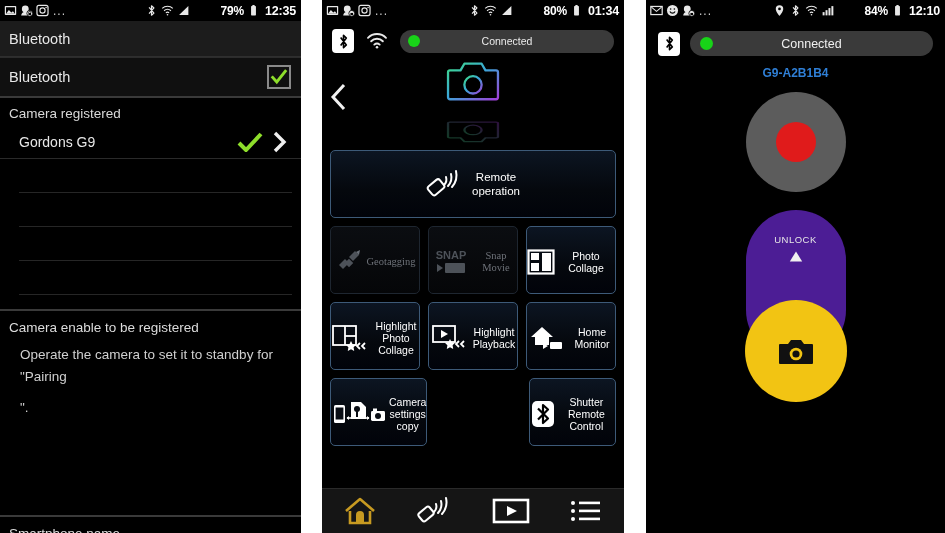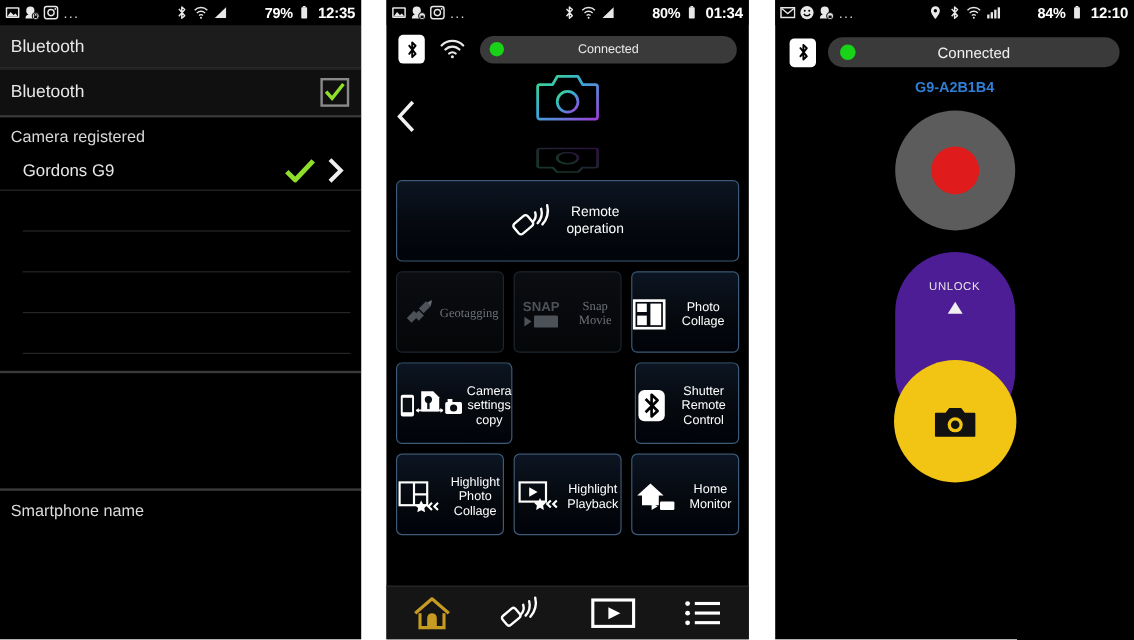--- a/index.html
+++ b/index.html
@@ -241,20 +241,25 @@
       </div>
       <div class="empty-row"></div>
       <div class="empty-row"></div>
       <div class="empty-row"></div>
       <div class="empty-row"></div>
       <div class="list-pad"></div>
     </div>
 
     <div class="divider-thick"></div>
 
+    <div class="sec-body">
+      <div class="hd">Camera enable to be registered</div>
+      <div class="bd">Operate the camera to set it to standby for "Pairing</div>
+      <div class="bd">".</div>
+    </div>
     <div class="sec-spacer"></div>
 
     <div class="divider-thick"></div>
 
     <div class="sec-body phone-name">
       <div class="hd">Smartphone name</div>
 
     </div>
 
   </div>
@@ -423,20 +428,60 @@
                 <rect x="4" y="14" width="8" height="8" fill="#fff"></rect>
               </svg>
           </span>
           <span class="tile-label">Photo Collage</span>
         </div>
       </div>
 
       <div class="row">
         <div class="tile small">
           <span class="tile-ico">
+            <svg width="40" height="28" viewBox="0 0 40 28">
+                <rect x="2" y="2" width="23" height="19" fill="none" stroke="#fff" stroke-width="1.8"></rect>
+                <line x1="14" y1="2" x2="14" y2="21" stroke="#fff" stroke-width="1.8"></line>
+                <line x1="14" y1="12" x2="25" y2="12" stroke="#fff" stroke-width="1.8"></line>
+                <path d="M20 17 l1.6 3.3 3.6.5-2.6 2.5.6 3.6-3.2-1.7-3.2 1.7.6-3.6-2.6-2.5 3.6-.5z" fill="#fff"></path>
+                <path d="M29 19 l-3 3 3 3 M34 19 l-3 3 3 3" stroke="#fff" stroke-width="1.8" fill="none"></path>
+              </svg>
+          </span>
+          <span class="tile-label">
+            <span>Highlight Photo</span><br><span>Collage</span>
+          </span>
+        </div>
+        <div class="tile small">
+          <span class="tile-ico">
+            <svg width="40" height="28" viewBox="0 0 40 28">
+                <rect x="2" y="2" width="22" height="16" fill="none" stroke="#fff" stroke-width="1.8"></rect>
+                <path d="M10 6 L17 10 L10 14 Z" fill="#fff"></path>
+                <path d="M19 15 l1.6 3.3 3.6.5-2.6 2.5.6 3.6-3.2-1.7-3.2 1.7.6-3.6-2.6-2.5 3.6-.5z" fill="#fff"></path>
+                <path d="M28 17 l-3 3 3 3 M33 17 l-3 3 3 3" stroke="#fff" stroke-width="1.8" fill="none"></path>
+              </svg>
+          </span>
+          <span class="tile-label">
+            <span>Highlight</span><br><span>Playback</span>
+          </span>
+        </div>
+        <div class="tile small">
+          <span class="tile-ico">
+            <svg width="40" height="28" viewBox="0 0 40 28">
+                <path d="M4 13 L15 3 L26 13 H22 V21 H8 V13 Z" fill="#fff"></path>
+                <path d="M16 19 L21 22 L16 25 Z" fill="#fff"></path>
+                <rect x="23" y="18" width="12" height="7" rx="1" fill="#fff"></rect>
+              </svg>
+          </span>
+          <span class="tile-label">Home Monitor</span>
+        </div>
+      </div>
+
+      <div class="row">
+        <div class="tile small">
+          <span class="tile-ico">
             <svg width="56" height="30" viewBox="0 0 56 30">
                 <rect x="3" y="6" width="11" height="18" rx="1.6" fill="#fff"></rect>
                 <rect x="4.6" y="8.5" width="7.8" height="12" fill="#0a0e15"></rect>
                 <path d="M20 3 h10 l5 5 v12 H20 Z" fill="#fff"></path>
                 <circle cx="26" cy="10" r="3" fill="#0a0e15"></circle>
                 <rect x="25" y="11" width="2" height="7" fill="#0a0e15"></rect>
                 <path d="M16 19 H38" stroke="#fff" stroke-width="1.6"></path>
                 <path d="M18 17 l-2.5 2 2.5 2" fill="#fff"></path>
                 <path d="M36 17 l2.5 2 -2.5 2" fill="#fff"></path>
                 <rect x="40" y="12" width="14" height="10" rx="1.4" fill="#fff"></rect>
@@ -454,60 +499,20 @@
             <svg width="26" height="28" viewBox="0 0 26 28">
                 <rect x="2" y="1" width="22" height="26" rx="5" fill="#fff"></rect>
                 <path d="M8 8.5 L18 18.5 L13 23 V5 L18 9.5 L8 19.5" stroke="#000" stroke-width="2.2" fill="none" stroke-linejoin="round"></path>
               </svg>
           </span>
           <span class="tile-label">
             <span>Shutter Remote</span><br><span>Control</span>
           </span>
         </div>
       </div>
-
-      <div class="row">
-        <div class="tile small">
-          <span class="tile-ico">
-            <svg width="40" height="28" viewBox="0 0 40 28">
-                <rect x="2" y="2" width="23" height="19" fill="none" stroke="#fff" stroke-width="1.8"></rect>
-                <line x1="14" y1="2" x2="14" y2="21" stroke="#fff" stroke-width="1.8"></line>
-                <line x1="14" y1="12" x2="25" y2="12" stroke="#fff" stroke-width="1.8"></line>
-                <path d="M20 17 l1.6 3.3 3.6.5-2.6 2.5.6 3.6-3.2-1.7-3.2 1.7.6-3.6-2.6-2.5 3.6-.5z" fill="#fff"></path>
-                <path d="M29 19 l-3 3 3 3 M34 19 l-3 3 3 3" stroke="#fff" stroke-width="1.8" fill="none"></path>
-              </svg>
-          </span>
-          <span class="tile-label">
-            <span>Highlight Photo</span><br><span>Collage</span>
-          </span>
-        </div>
-        <div class="tile small">
-          <span class="tile-ico">
-            <svg width="40" height="28" viewBox="0 0 40 28">
-                <rect x="2" y="2" width="22" height="16" fill="none" stroke="#fff" stroke-width="1.8"></rect>
-                <path d="M10 6 L17 10 L10 14 Z" fill="#fff"></path>
-                <path d="M19 15 l1.6 3.3 3.6.5-2.6 2.5.6 3.6-3.2-1.7-3.2 1.7.6-3.6-2.6-2.5 3.6-.5z" fill="#fff"></path>
-                <path d="M28 17 l-3 3 3 3 M33 17 l-3 3 3 3" stroke="#fff" stroke-width="1.8" fill="none"></path>
-              </svg>
-          </span>
-          <span class="tile-label">
-            <span>Highlight</span><br><span>Playback</span>
-          </span>
-        </div>
-        <div class="tile small">
-          <span class="tile-ico">
-            <svg width="40" height="28" viewBox="0 0 40 28">
-                <path d="M4 13 L15 3 L26 13 H22 V21 H8 V13 Z" fill="#fff"></path>
-                <path d="M16 19 L21 22 L16 25 Z" fill="#fff"></path>
-                <rect x="23" y="18" width="12" height="7" rx="1" fill="#fff"></rect>
-              </svg>
-          </span>
-          <span class="tile-label">Home Monitor</span>
-        </div>
-      </div>
     </div>
 
     <div class="navbar">
       <span class="nav-item">
         <svg width="34" height="30" viewBox="0 0 34 30">
             <path d="M3 15 L17 3 L31 15" stroke="#c79a21" stroke-width="2.6" fill="none" stroke-linejoin="round"></path>
             <path d="M7 15 V27 H27 V15" stroke="#c79a21" stroke-width="2.6" fill="none"></path>
             <path d="M13 27 V19 a4 4 0 0 1 8 0 v8 Z" fill="#c79a21"></path>
           </svg>
       </span>

